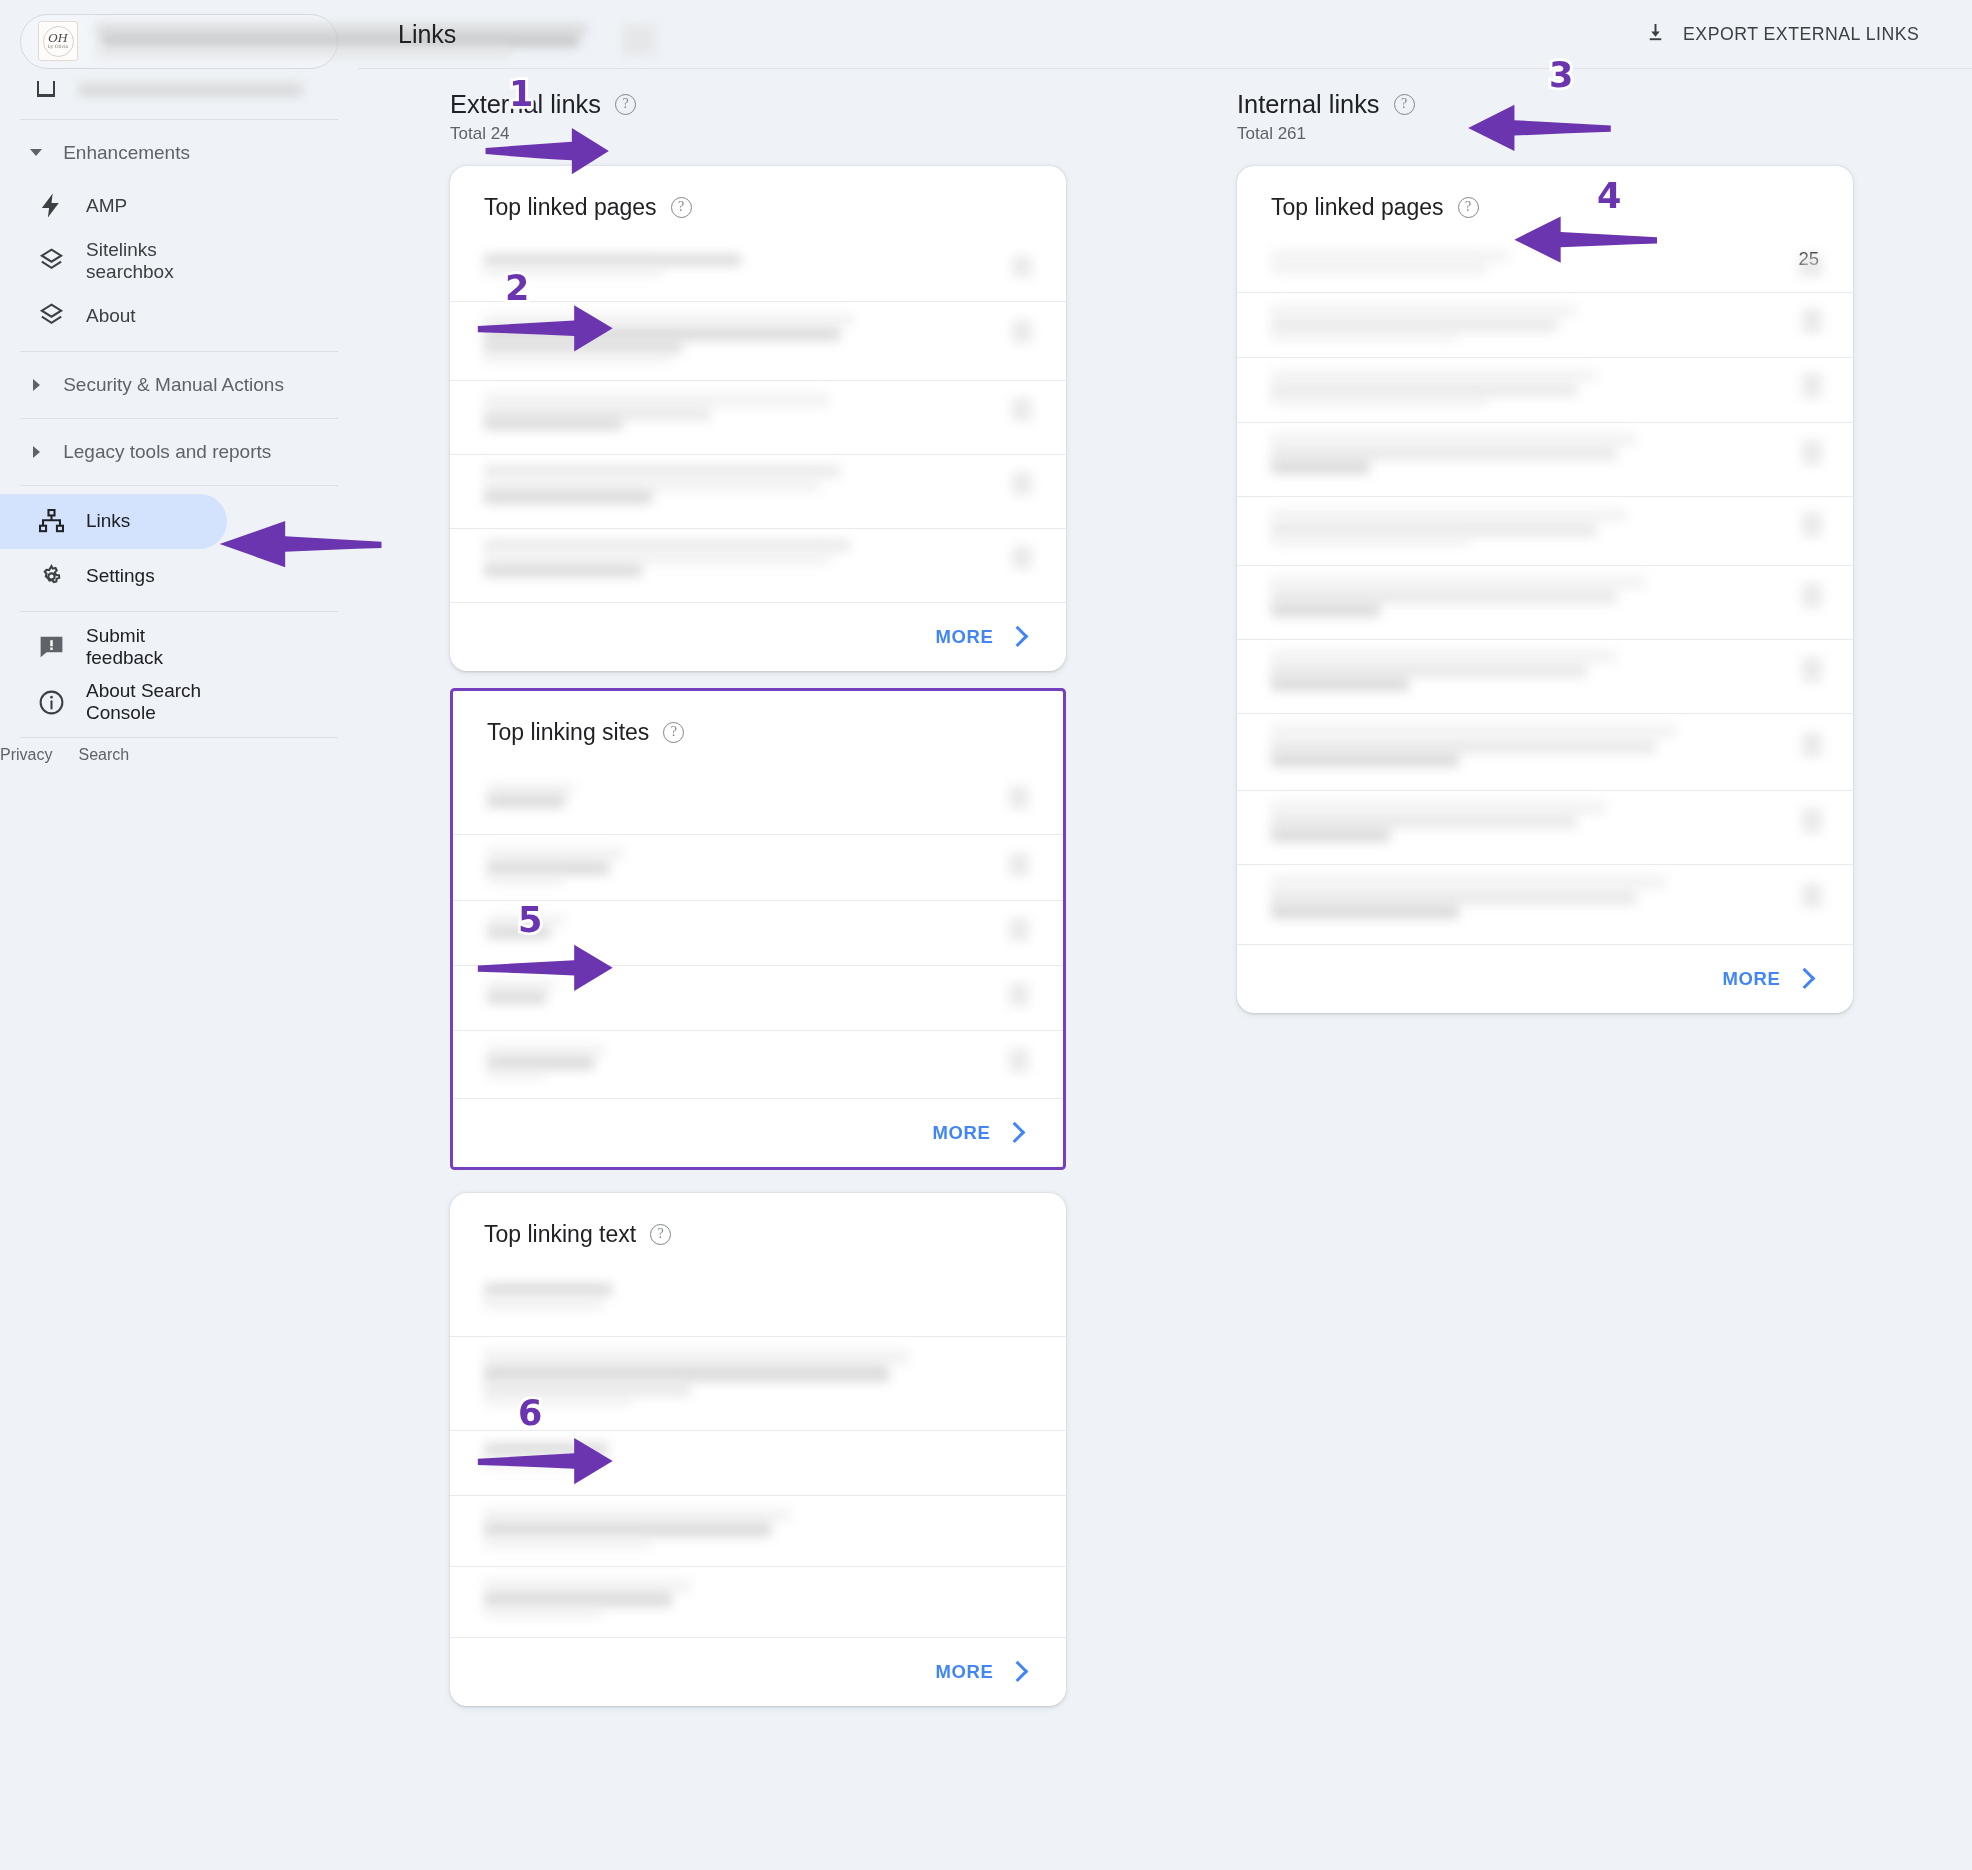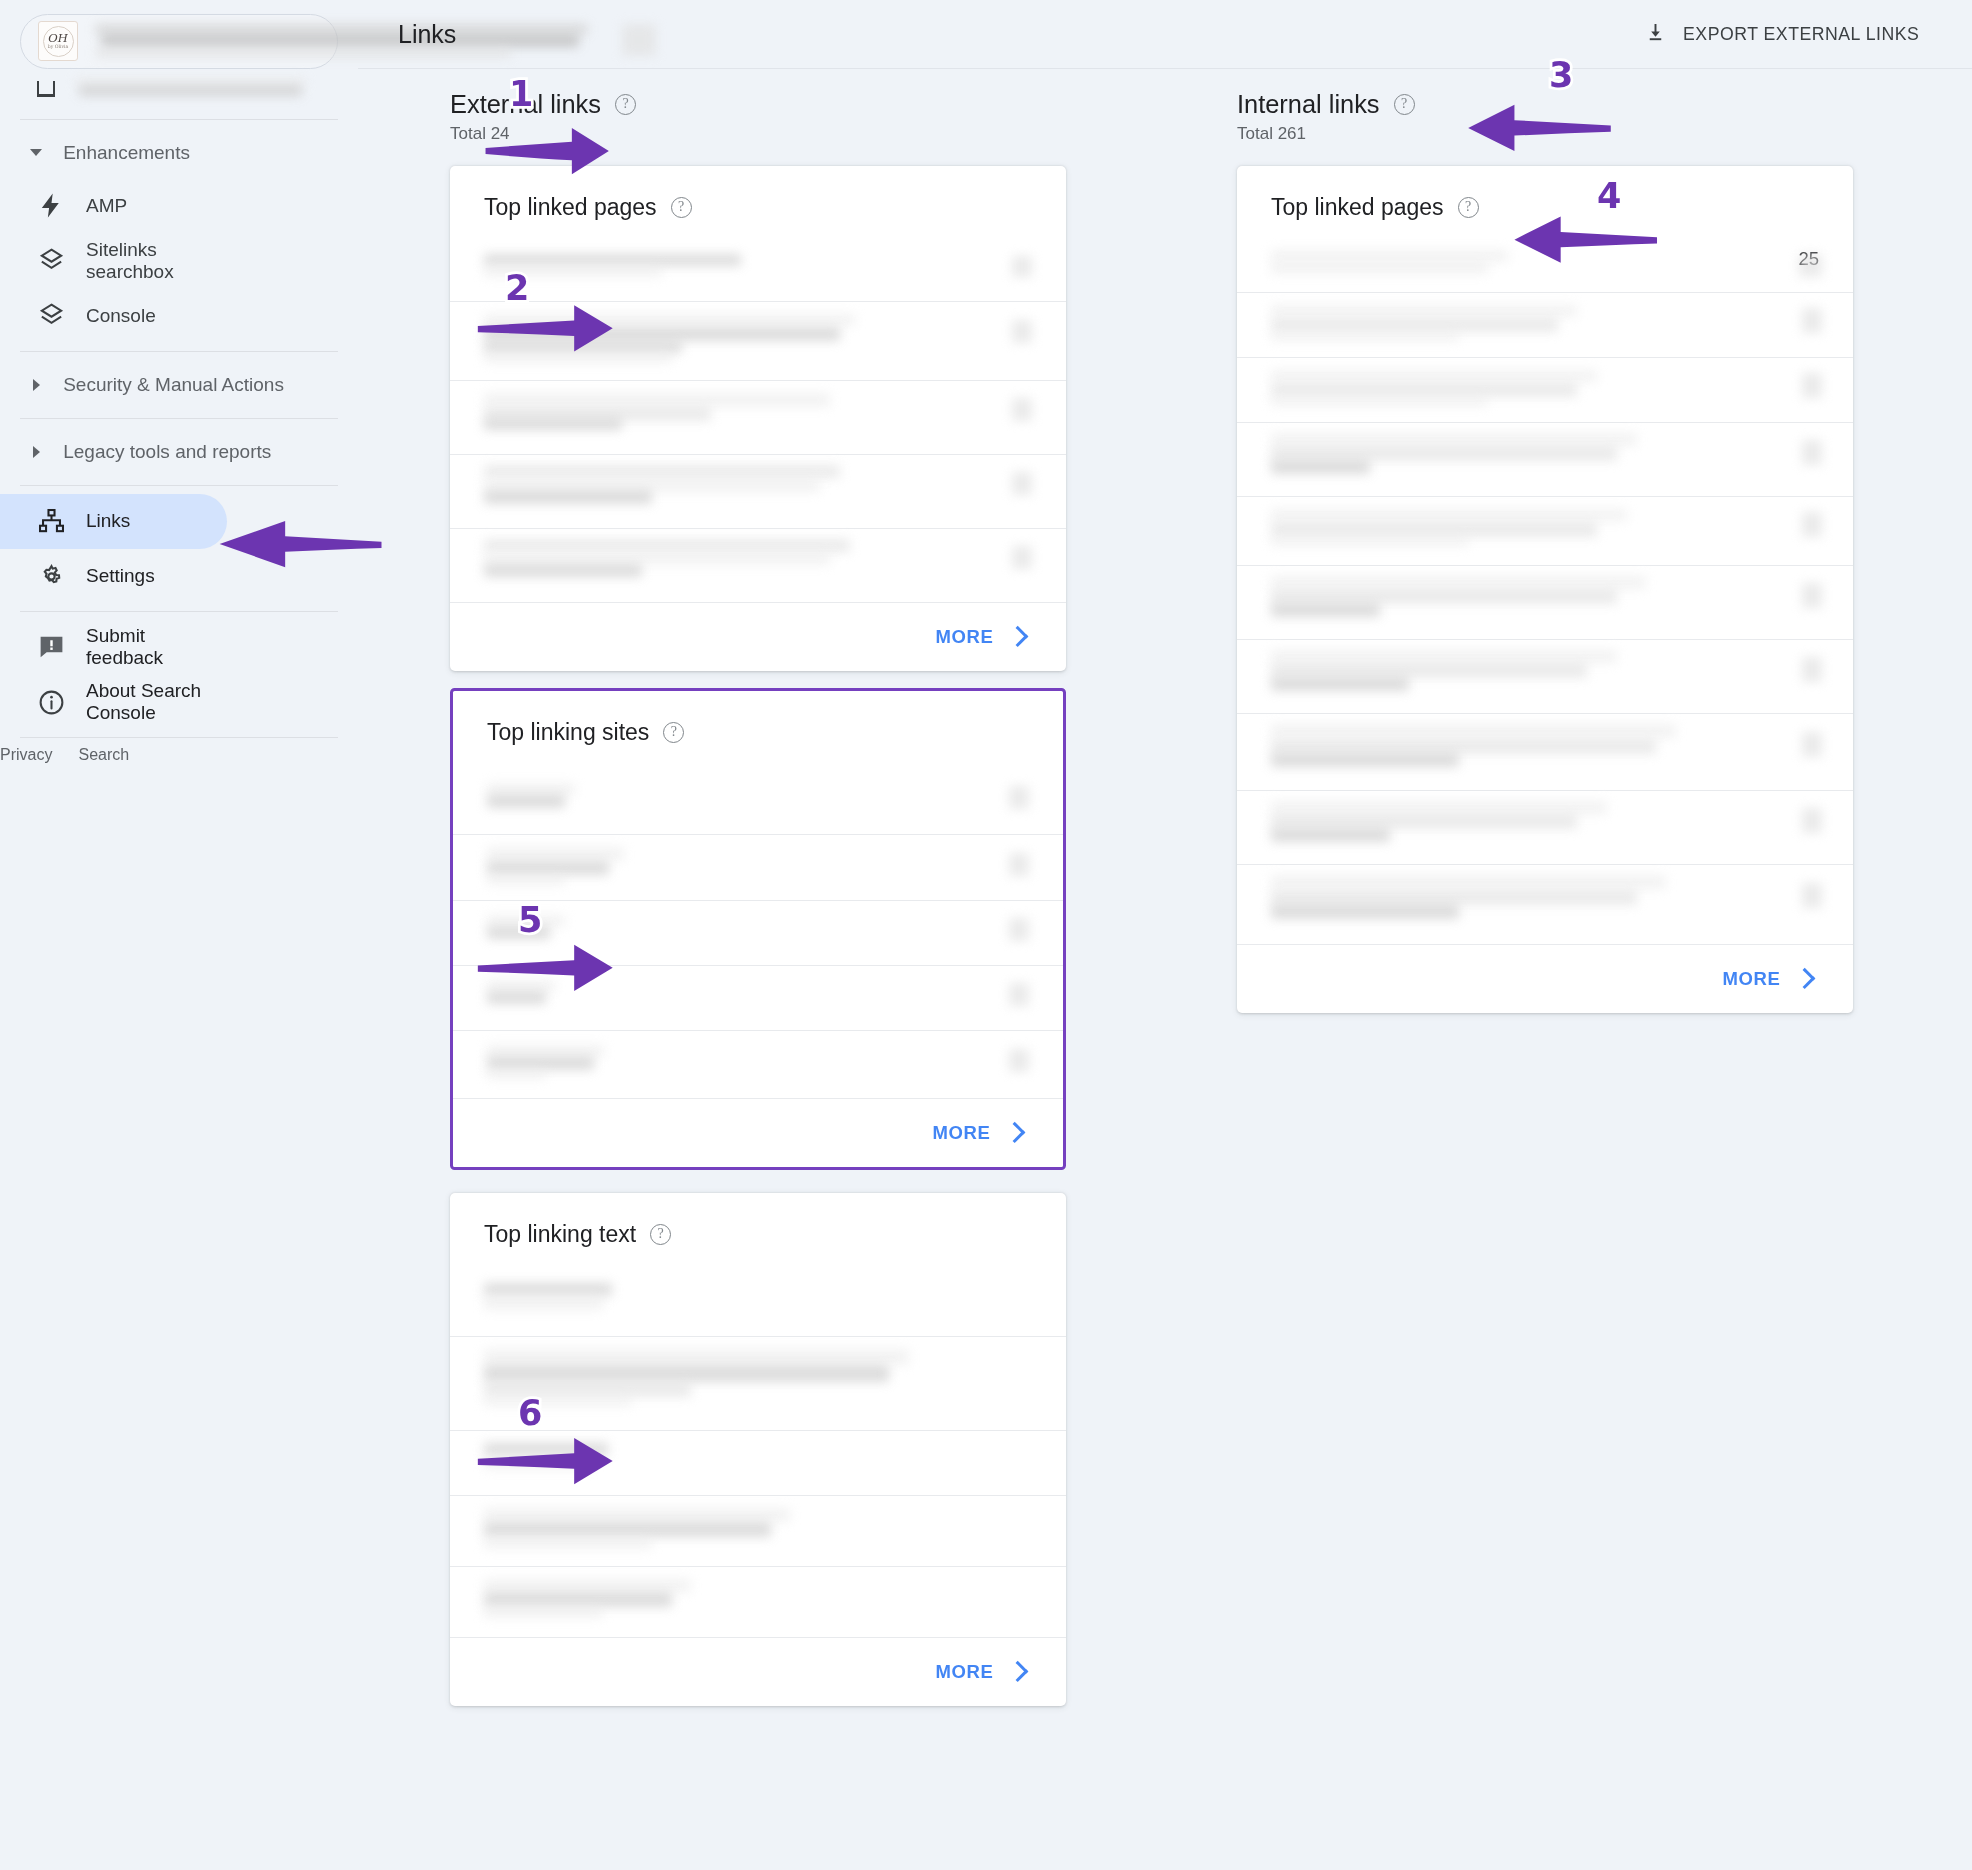--- a/index.html
+++ b/index.html
@@ -121,21 +121,21 @@
   .help-icon {
     width: 21px; height: 21px; border-radius: 50%;
     border: 1.5px solid #80868b; color: #80868b;
     font-size: 14px; line-height: 17.7px; text-align: center;
     font-family: "Liberation Serif", serif;
     cursor: pointer; user-select: none;
   }
 
   .card {
     background: #fff;
-    border-radius: 5px;
+    border-radius: 17px;
     box-shadow: 0 0.8px 2.3px rgba(60,64,67,.18), 0 1.5px 6.2px rgba(60,64,67,.10);
     margin-top: 17px;
     position: relative;
   }
   .card.highlight {
     border: 3.9px solid #7540bf;
     border-radius: 4.6px;
     box-shadow: none;
   }
   .card-head {
@@ -247,21 +247,21 @@
       <span class="lbl">Sitelinks searchbox</span>
     </div>
 
     <div class="nav-item muted">
       <span class="ic">
         <svg width="35" height="29" viewBox="0 0 24 24" fill="none" stroke="#3c4043" stroke-width="1.7">
           <path d="M12 3l8 5-8 5-8-5 8-5z"></path>
             <path d="M4 13l8 5 8-5"></path>
         </svg>
       </span>
-      <span class="lbl">Console</span>
+      <span class="lbl">About</span>
     </div>
 
     <div class="divider"></div>
 
     <div class="nav-group-head">
       <span class="caret right"></span>
       <span class="lbl">Security &amp; Manual Actions</span>
     </div>
 
     <div class="divider"></div>

